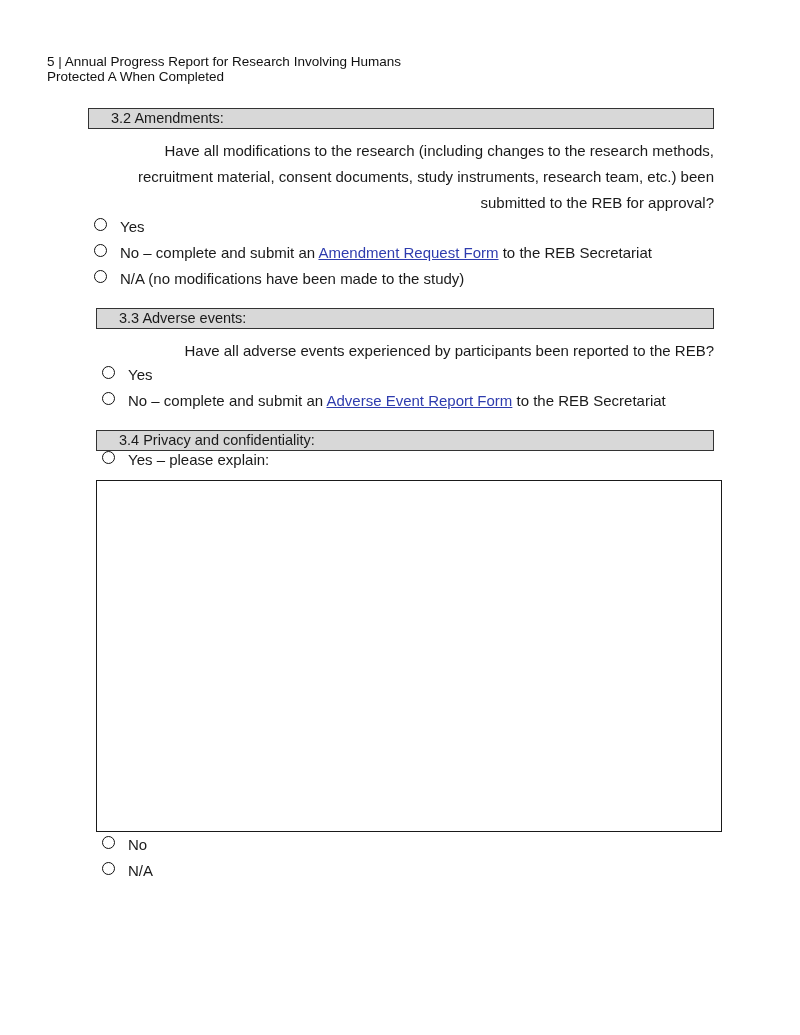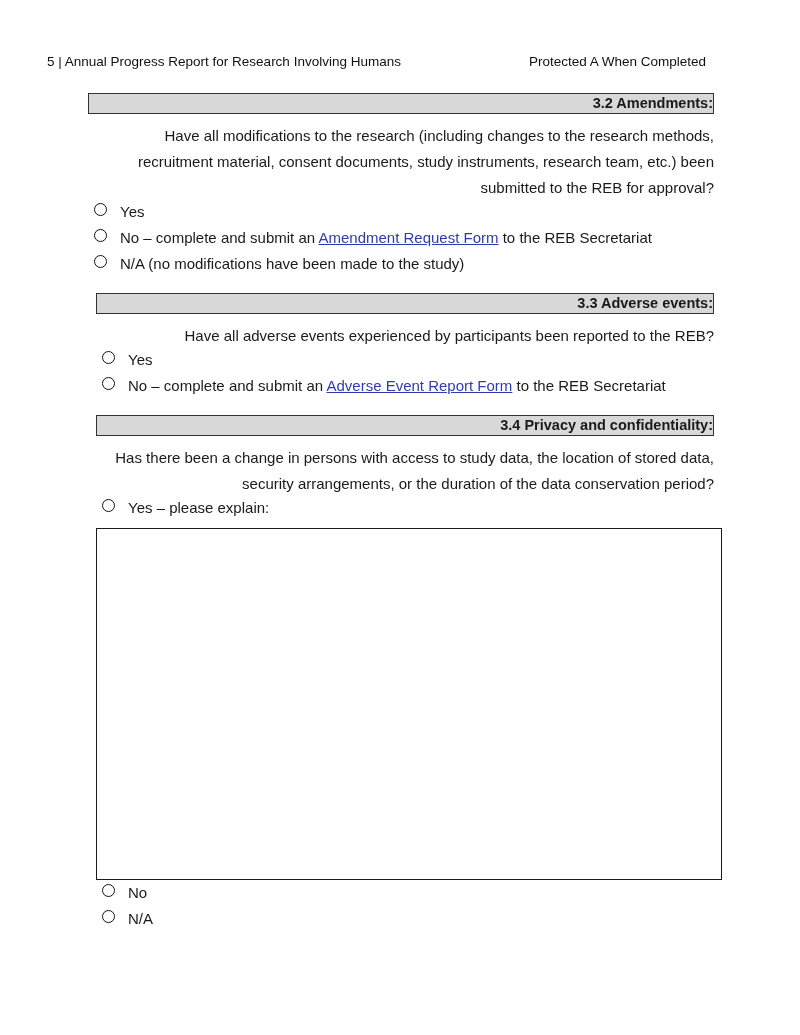--- a/index.html
+++ b/index.html
@@ -10,30 +10,31 @@
     font-family: "Liberation Sans", "DejaVu Sans", sans-serif;
     color: var(--text, #1a1a1a);
     overflow: hidden;
     position: relative;
   }
   .page-header {
     display: flex; justify-content: space-between; align-items: baseline;
     padding: 54px 94px 0 47px;
     font-size: 13.5px;
     color: #111;
+    flex-direction: column;
   }
   .content { margin: 24px 86px 0 88px; width: 626px; }
 
   .section + .section { margin-top: 12px; margin-left: 8px; }
   .section-bar {
     height: 21px; line-height: 19px;
     border: 1px solid var(--section-header-border, #333);
     background: var(--section-header-bg, #d8d8d8);
-    padding-left: 5px;
-    font-weight: bold; font-size: 14.5px; text-align: right;
+    padding-left: 22px;
+    font-weight: normal; font-size: 14.5px;
   }
   .question {
     margin: 9px 0 2px 4px;
     line-height: 26px;
     font-size: 15px;
     text-align: right;
   }
   .option {
     display: flex; align-items: flex-start;
     height: 26px; margin-left: 6px;
@@ -104,21 +105,20 @@
         <span class="radio"></span>
         <span class="opt-label"><span>No – complete and submit an </span><a class="link">Adverse Event Report Form</a><span> to the REB Secretariat</span></span>
       </div>
     </div>
   </section>
 
   <section class="section">
     <div class="section-bar">
       <span>3.4 Privacy and confidentiality:</span>
     </div>
-    <p class="question">Has there been a change in persons with access to study data, the location of stored data, security arrangements, or the duration of the data conservation period?</p>
     <div class="option">
       <span class="radio"></span>
       <span class="opt-label">Yes – please explain:</span>
     </div>
     <textarea class="explain-box" spellcheck="false" style=""></textarea>
     <div class="options options-after">
       <div class="option">
         <span class="radio"></span>
         <span class="opt-label">No</span>
       </div>

